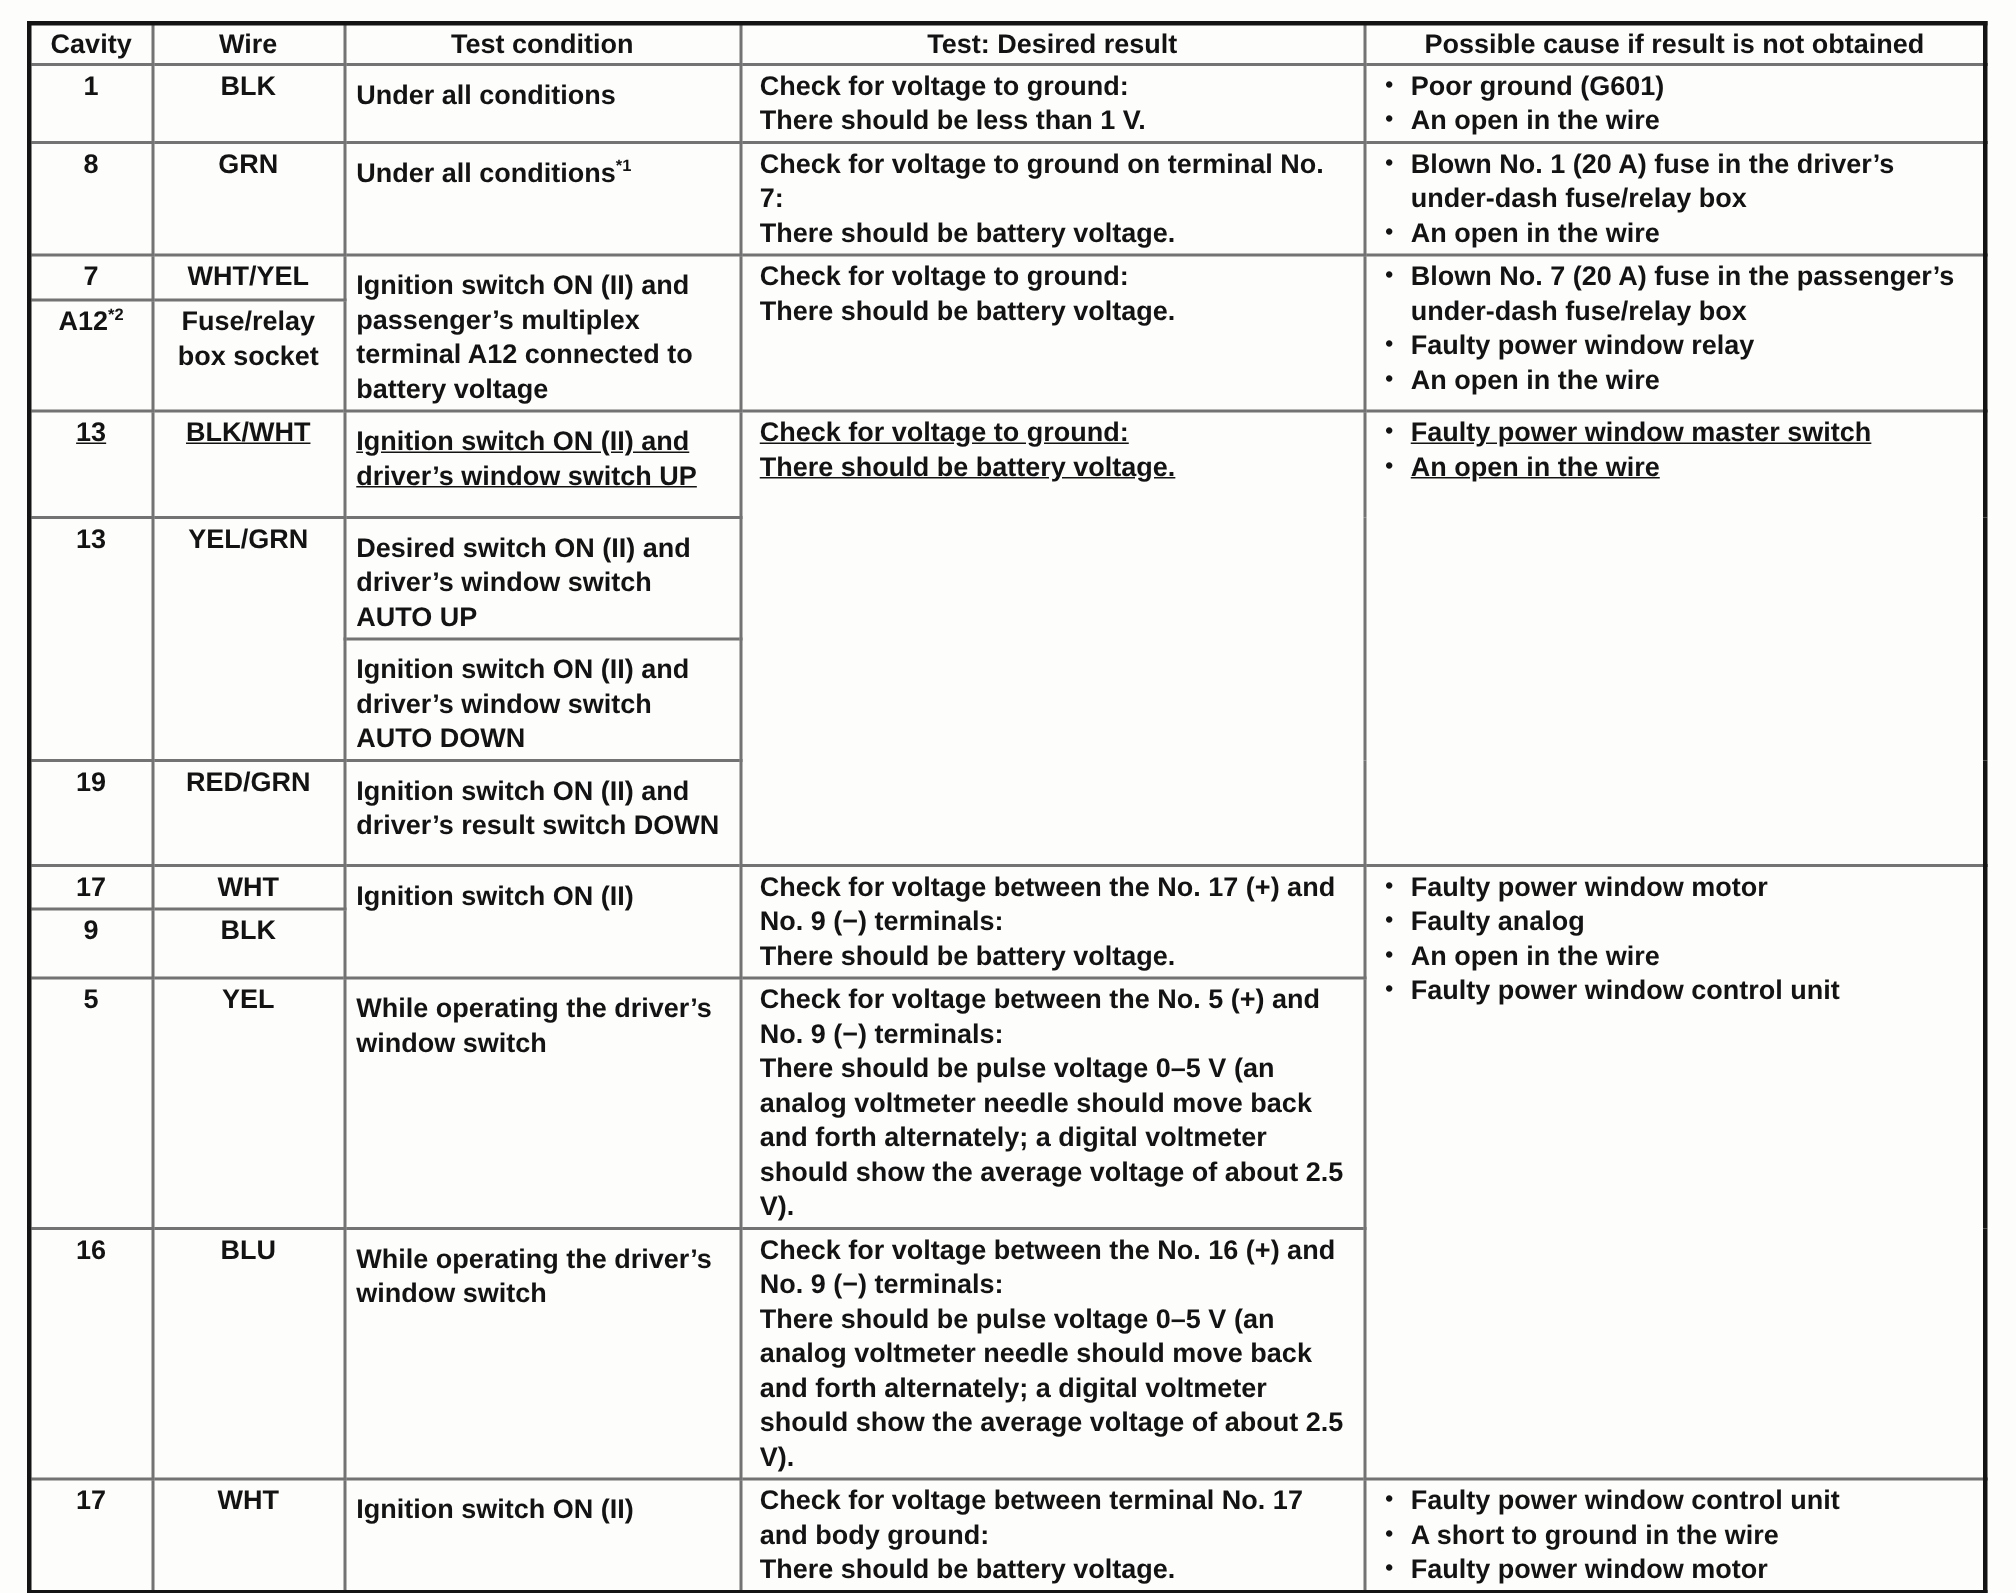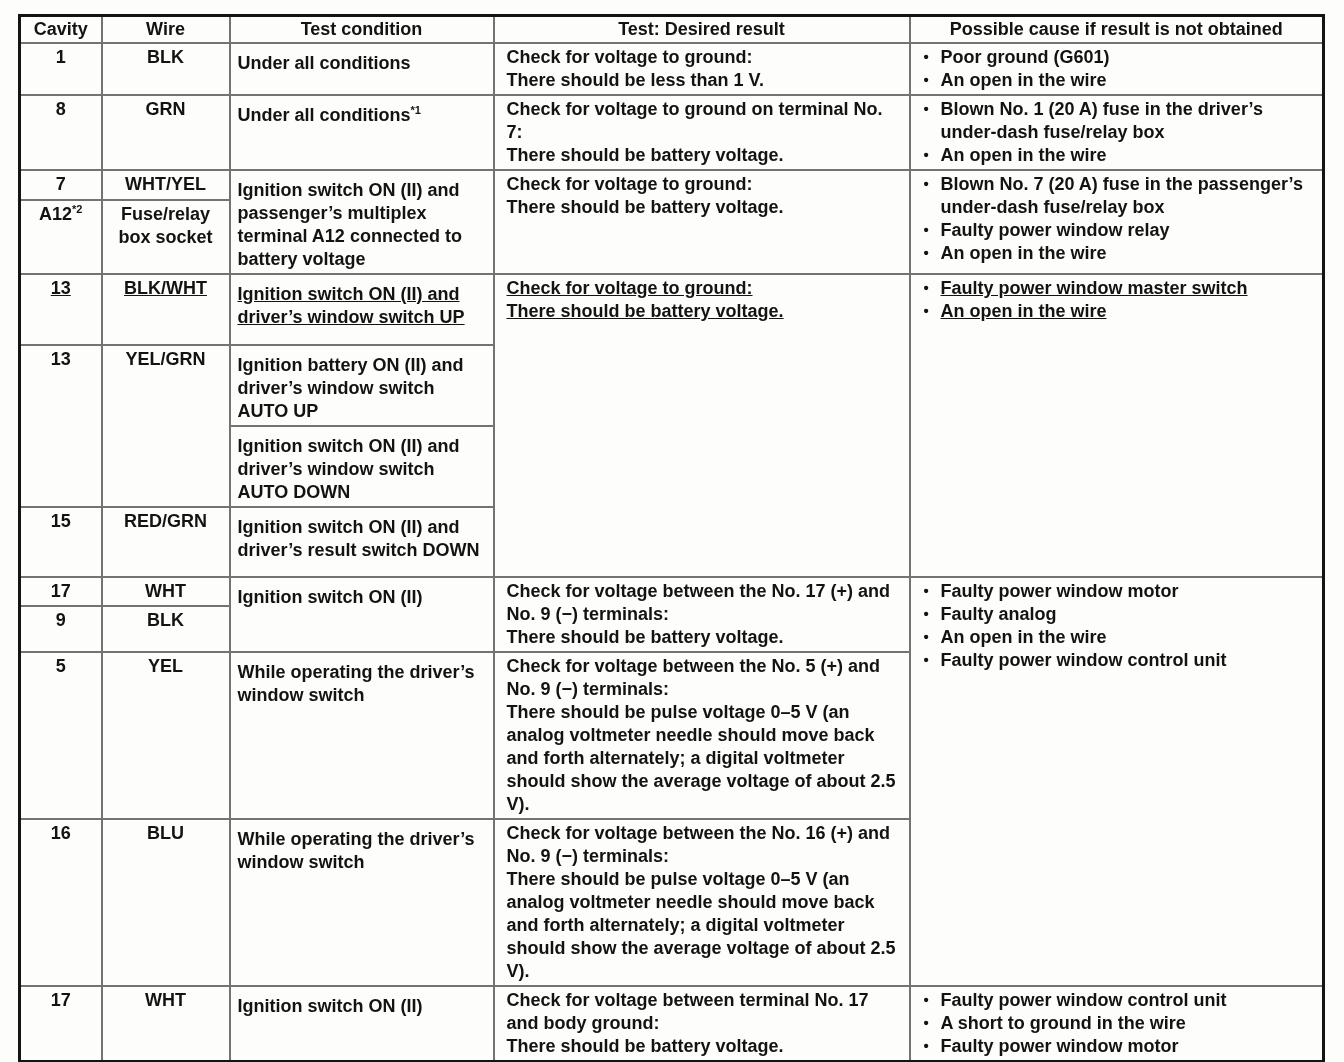--- a/index.html
+++ b/index.html
@@ -125,27 +125,27 @@
       <td class="c-cause" rowspan="4">
         <ul class="causes">
           <li>Faulty power window master switch</li>
           <li>An open in the wire</li>
         </ul>
       </td>
     </tr>
     <tr class="h70">
       <td class="c-cavity" rowspan="2">13</td>
       <td class="c-wire" rowspan="2">YEL/GRN</td>
-      <td class="c-cond">Ignition battery ON (II) and driver’s window switch AUTO UP</td>
+      <td class="c-cond">Desired switch ON (II) and driver’s window switch AUTO UP</td>
     </tr>
     <tr class="h70">
       <td class="c-cond">Ignition switch ON (II) and driver’s window switch AUTO DOWN</td>
     </tr>
     <tr class="h70">
-      <td class="c-cavity">15</td>
+      <td class="c-cavity">19</td>
       <td class="c-wire">RED/GRN</td>
       <td class="c-cond">Ignition switch ON (II) and driver’s result switch DOWN</td>
     </tr>
 
     <tr class="h24">
       <td class="c-cavity">17</td>
       <td class="c-wire">WHT</td>
       <td class="c-cond" rowspan="2">Ignition switch ON (II)</td>
       <td class="c-test" rowspan="2">Check for voltage between the No. 17 (+) and No. 9 (−) terminals:
 There should be battery voltage.</td>

